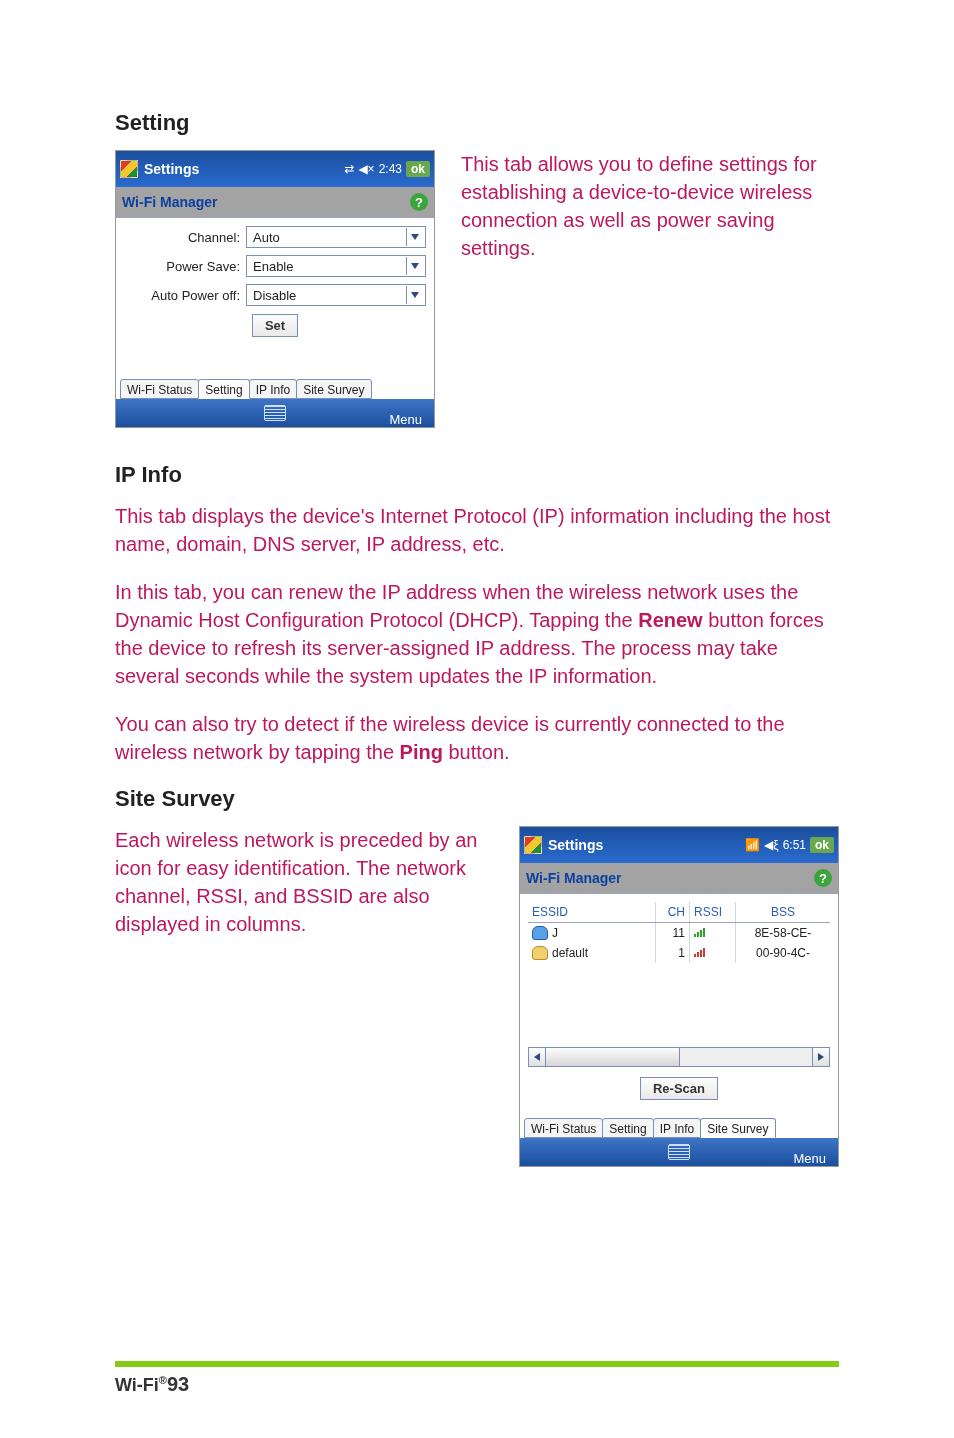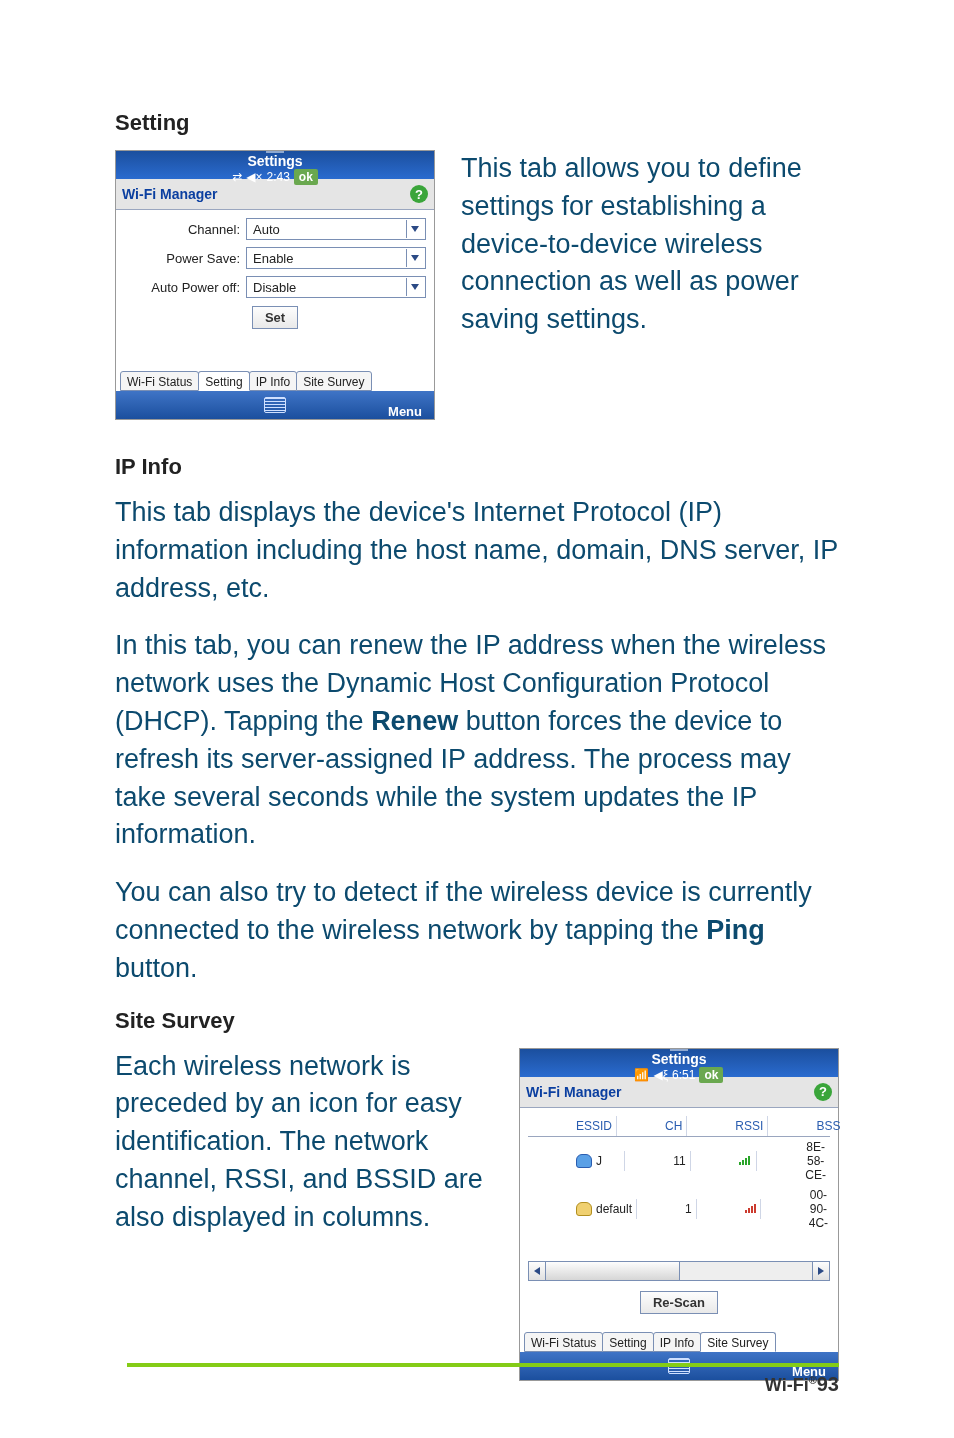--- a/index.html
+++ b/index.html
@@ -16,24 +16,24 @@
     padding: 110px 115px 40px 115px;
     position: relative;
   }
   h2.section-heading {
     font-size: 22px;
     font-weight: bold;
     margin: 0 0 14px 0;
     color: #222;
   }
   p.body-text {
-    font-size: 27px;
+    font-size: 20px;
     line-height: 1.4;
     margin: 0 0 20px 0;
-    color: #0c4a6e;
+    color: #be185d;
   }
   strong.bold { font-weight: bold; }
   .row-setting {
     display: flex;
     align-items: flex-start;
     gap: 26px;
     margin-bottom: 34px;
   }
   .row-setting .shot { flex: 0 0 auto; }
   .row-setting .text { flex: 1 1 auto; }
@@ -50,27 +50,27 @@
   
   .ppc {
     width: 318px;
     border: 1px solid #999;
     background: #fff;
     font-family: Tahoma, Arial, sans-serif;
     font-size: 14px;
     color: #222;
   }
   .ppc .titlebar {
-    height: 28px;
+    height: 36px;
     background: linear-gradient(#1b4f9e, #2a6bcf);
     color: #fff;
     display: flex;
     align-items: center;
     padding: 0 4px;
-    flex-direction: column;
+    gap: 6px;
   }
   .titlebar .flag {
     width: 16px; height: 16px;
     background: linear-gradient(135deg, #e03a2e 0 33%, #f5c72d 33% 66%, #1b8f3c 66% 100%);
     border: 1px solid rgba(255,255,255,0.5);
   }
   .titlebar .title-text { font-weight: bold; font-size: 14px; flex: 0 0 auto; }
   .titlebar .spacer { flex: 1 1 auto; }
   .titlebar .sysicons { display:flex; align-items:center; gap:4px; font-size:12px; }
   .titlebar .ok {
@@ -79,21 +79,21 @@
     border-radius: 2px;
     padding: 1px 5px;
     font-weight: bold;
     font-size: 12px;
   }
   .ppc .subhead {
     height: 30px;
     border-bottom: 1px solid #9aa6bf;
     display:flex; align-items:center; justify-content:space-between;
     padding: 0 6px;
-    background: #e5e5e5;
+    background: #a3a3a3;
   }
   .subhead .wm-label { color:#0b3fa0; font-weight:bold; font-size:14px; }
   .subhead .help {
     width:18px; height:18px; border-radius:50%;
     background:#3aa53a; color:#fff; font-weight:bold;
     display:flex; align-items:center; justify-content:center;
     font-size:13px;
   }
   .ppc .content { padding: 8px 8px 4px 8px; }
 
@@ -167,32 +167,31 @@
     color:#fff;
   }
   .bottombar .kb {
     width:20px; height:14px;
     border:1px solid #cfe0ff; border-radius:2px;
     background: repeating-linear-gradient(#cfe0ff, #cfe0ff 1px, transparent 1px, transparent 3px);
   }
   .bottombar .menu {
     position:absolute; right:12px; top:12px; bottom:0;
     display:flex; align-items:center;
-    font-weight:bold; font-size:13px;
+    font-weight:normal; font-size:13px;
   }
 
   
   .ss-head {
     display:flex; border-bottom:1px solid #9aa6bf; font-size:12px; color:#2a5db0;
   }
   .ss-head .h, .ss-row .c {
     padding: 3px 4px;
     border-right:1px solid #cfd6e6;
     box-sizing: border-box;
-    margin-left: 44px;
   }
   .ss-col1 { width: 128px; }
   .ss-col2 { width: 34px; text-align: right;}
   .ss-col3 { width: 46px; }
   .ss-col4 { flex:1; text-align:center; }
   .ss-body { height: 120px; }
   .ss-row { display:flex; font-size:12px; align-items:center; }
   .ss-row .c1 { display:flex; align-items:center; gap:4px; }
   .sig-icon {
     display:inline-flex; gap:1px; align-items:flex-end; height:10px;
@@ -224,25 +223,24 @@
   .hscroll .thumb {
     position:absolute; left:0; top:0; bottom:0; width:50%;
     background: linear-gradient(#fdfdfd, #d6d6d6);
     border-right:1px solid #7a8fb4;
   }
 
   
   .footer {
     position:absolute;
     left:115px; right:115px; bottom:42px;
-    border-top:4px solid #84cc16;
+    border-top:6px solid #84cc16;
     padding-top:6px;
-    display:flex; justify-content:flex-end; align-items:baseline;
+    display:flex; justify-content:flex-start; align-items:baseline;
     font-size:18px;
-    margin-left:12px;
   }
   .footer .fl { font-weight:bold; }
   .footer .fl sup { font-size: 11px; }
   .footer .fr { font-weight:bold; font-size:20px; }
 </style>
 </head>
 <body>
 
 <div class="page">
 

